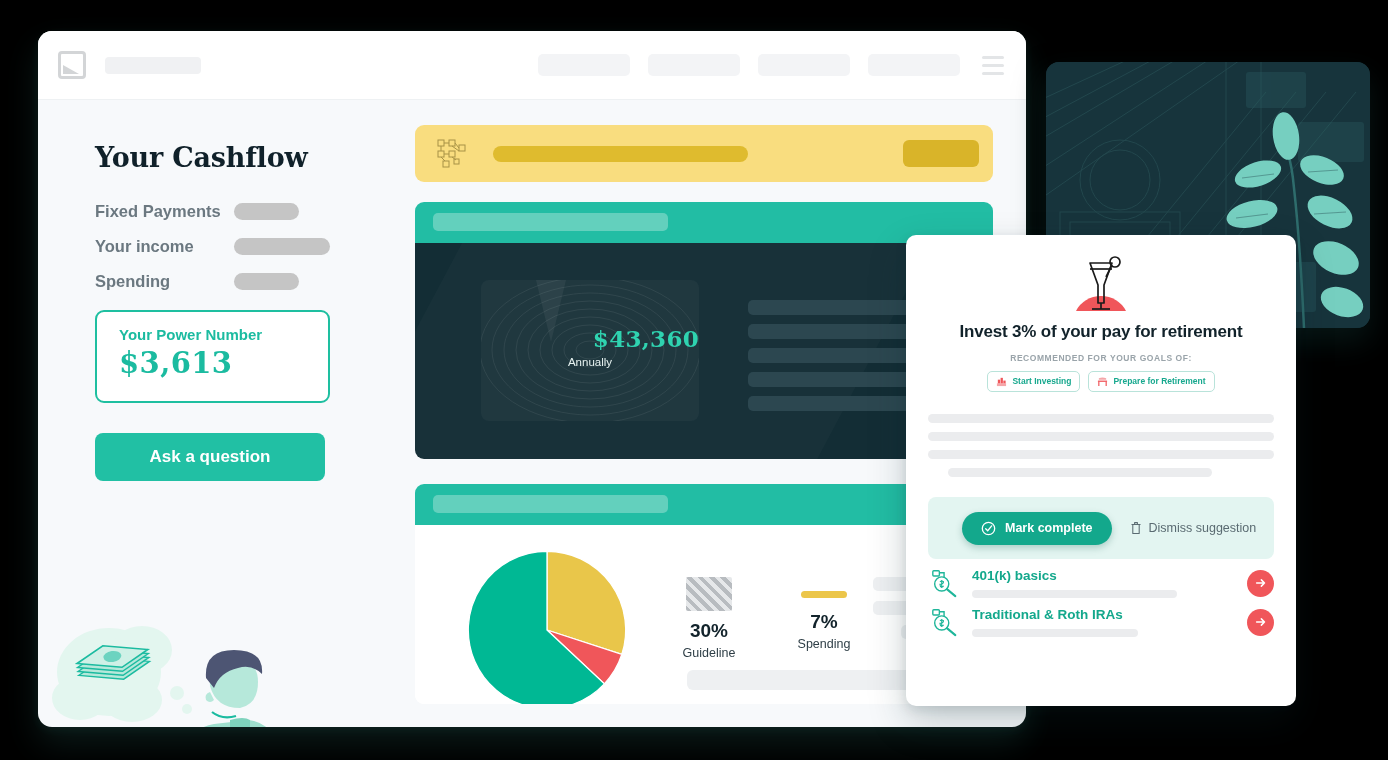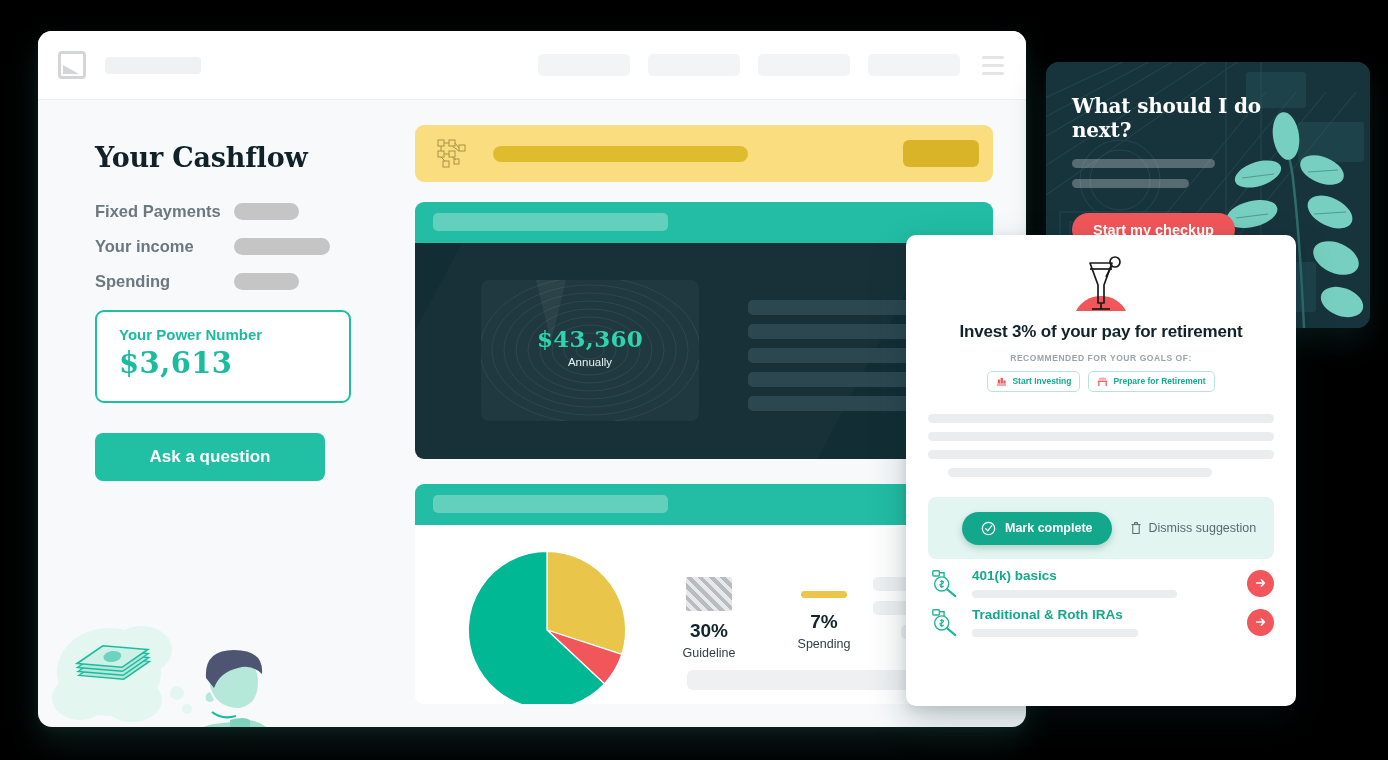--- a/index.html
+++ b/index.html
@@ -53,21 +53,21 @@
   .cashflow-title {
     font-family: "DejaVu Serif", serif; font-weight: 700;
     font-size: 27px; color: #10212a; letter-spacing: -.2px;
   }
   .stat-rows { margin-top: 29px; }
   .stat-row { display: flex; align-items: center; margin-bottom: 16px; }
   .stat-label { font-size: 16.5px; font-weight: 700; color: #6b7880; width: 139px; }
   .stat-bar { height: 17px; border-radius: 9px; background: #c5c5c5; }
 
   .power-card {
-    margin-top: 19px; width: 256px; height: 93px;
+    margin-top: 19px; width: 235px; height: 93px;
     background: #ffffff; border: 2px solid #1ebfa0; border-radius: 9px;
     padding: 14px 0 0 22px;
   }
   .power-label { font-size: 15px; font-weight: 700; color: #1bbba0; }
   .power-value {
     font-family: "DejaVu Serif", serif; font-weight: 700;
     font-size: 29px; color: #1bbba0; margin-top: 3px; letter-spacing: .4px;
   }
   .ask-btn {
     margin-top: 30px; width: 230px; height: 48px;
@@ -101,21 +101,21 @@
   .dc-sheen {
     position: absolute; left: -30px; top: -20px; width: 470px; height: 330px;
     background: rgba(255,255,255,.022);
     transform: skewX(-28deg); pointer-events: none;
   }
   .ring-card {
     position: absolute; left: 66px; top: 37px; width: 218px; height: 141px;
     background: rgba(255,255,255,.035); border-radius: 8px; overflow: hidden;
   }
   .ring-amt {
-    position: absolute; width: 100%; top: 45px; text-align: center;
+    position: absolute; width: 100%; top: 45px; text-align: right;
     font-family: "DejaVu Serif", serif; font-weight: 700;
     font-size: 23px; color: #2fd3b0; letter-spacing: .3px;
   }
   .ring-sub {
     position: absolute; width: 100%; top: 76px; text-align: center;
     font-size: 11.5px; color: #e7f3f1; font-weight: 400;
   }
   .dc-lines { position: absolute; left: 333px; top: 57px; }
   .dc-lines .l { height: 15px; background: #2c4750; border-radius: 5px; margin-bottom: 9px; }
 
@@ -435,26 +435,20 @@
           <ellipse cx="212" cy="196" rx="26" ry="14" transform="rotate(-10 212 196)"></ellipse>
           <ellipse cx="290" cy="196" rx="24" ry="15" transform="rotate(24 290 196)"></ellipse>
           <ellipse cx="224" cy="240" rx="26" ry="14" transform="rotate(-8 224 240)"></ellipse>
           <ellipse cx="296" cy="240" rx="22" ry="14" transform="rotate(20 296 240)"></ellipse>
         </g>
         <g opacity=".35" fill="none" stroke="#17343c" stroke-width="1.2">
           <path d="M228 112 L196 116 M292 108 L262 110 M222 152 L190 156 M300 150 L268 152"></path>
         </g>
       </g>
     </svg>
-    <div class="promo-inner">
-      <div class="promo-title">What should I do next?</div>
-      <div class="promo-l1"></div>
-      <div class="promo-l2"></div>
-      <button class="promo-btn">Start my checkup</button>
-    </div>
   </div>
 
   <div class="sugg-card">
 
     <div class="sugg-icon-wrap">
       <svg width="66" height="56" viewBox="0 0 66 56">
         <path d="M8 56 A27 24 0 0 1 58 56 Z" fill="#f0565a"></path>
         <g fill="none" stroke="#1a1a1a" stroke-width="1.7" stroke-linejoin="round">
           <path d="M22 8 L44 8 L36 30 L36 48 L30 48 L30 30 Z"></path>
           <path d="M22 14 L44 14"></path>

